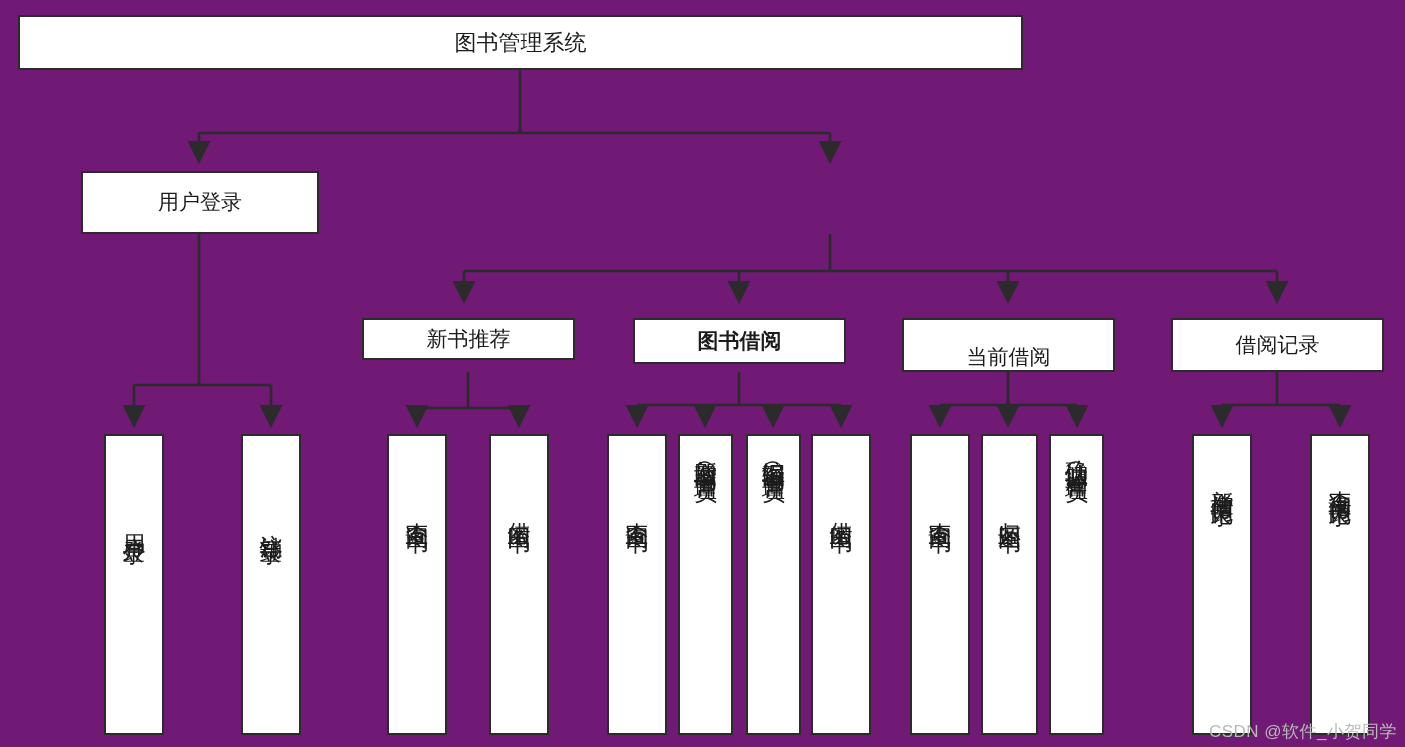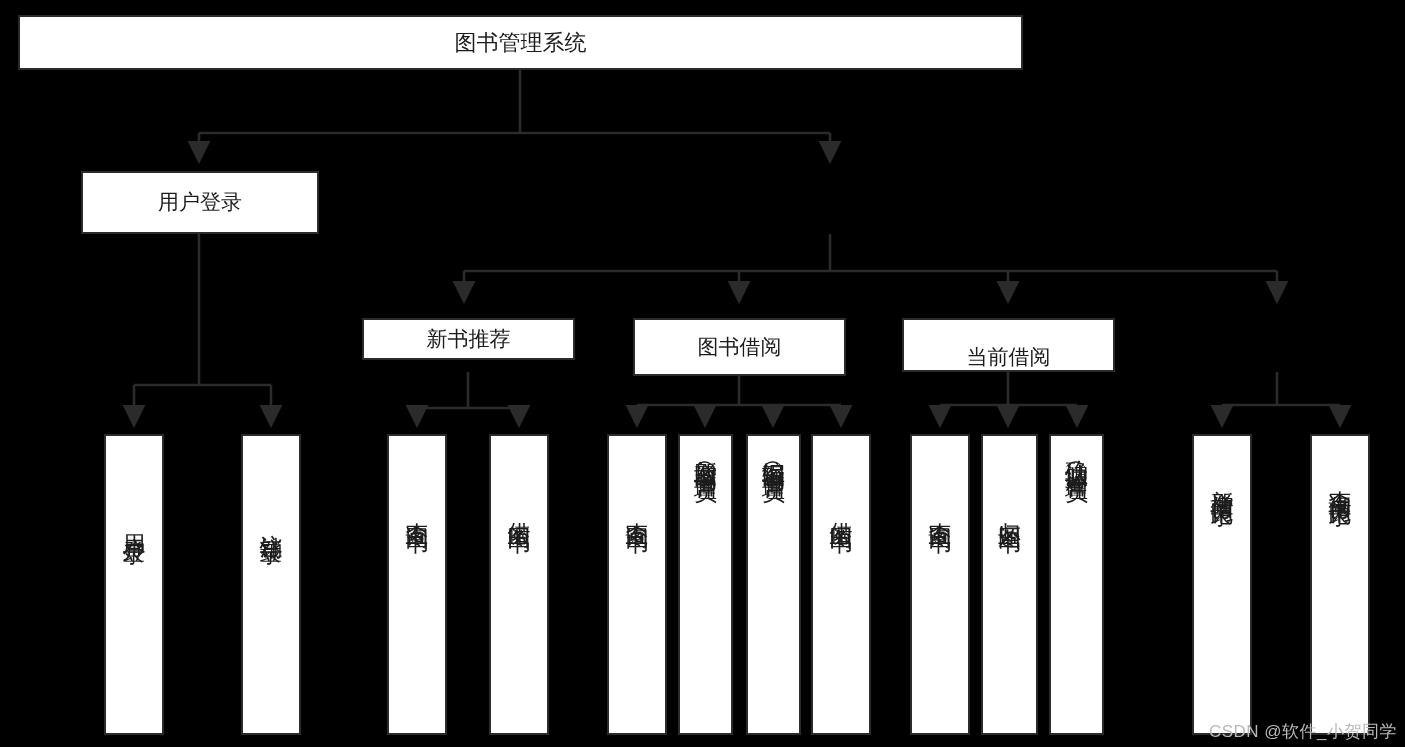--- a/index.html
+++ b/index.html
@@ -7,21 +7,21 @@
     padding: 0;
     background: #ffffff;
   }
   body {
     font-family: "Liberation Sans", "DejaVu Sans", sans-serif;
   }
   #canvas {
     position: relative;
     width: 1405px;
     height: 747px;
-    background: #000000;
+    background: #701a75;
     overflow: hidden;
   }
   #wires {
     position: absolute;
     left: 0;
     top: 0;
     width: 1405px;
     height: 747px;
     pointer-events: none;
   }
@@ -131,25 +131,28 @@
     <span class="label">图书管理系统</span>
   </div>
 
   <div class="node horiz" style="left:81px; top:171px; width:238px; height:63px;">
     <span class="label">用户登录</span>
   </div>
 
   <div class="node horiz" style="left:362px; top:318px; width:213px; height:42px;">
     <span class="label">新书推荐</span>
   </div>
-  <div class="node horiz" style="left:633px; top:318px; width:213px; height:58px;">
+  <div class="node horiz" style="left:633px; top:318px; width:213px; height:46px;font-weight:bold;">
     <span class="label">图书借阅</span>
   </div>
   <div class="node horiz" style="left:902px; top:318px; width:213px; height:54px;align-items:flex-end;">
     <span class="label">当前借阅</span>
+  </div>
+  <div class="node horiz" style="left:1171px; top:318px; width:213px; height:54px;">
+    <span class="label">借阅记录</span>
   </div>
 
   <div class="node vert" style="left:104px; top:434px; width:60px; height:301px; padding-top:80px;">
     <span class="label">用户登录</span>
   </div>
   <div class="node vert" style="left:241px; top:434px; width:60px; height:301px; padding-top:80px;">
     <span class="label">注销登录</span>
   </div>
 
   <div class="node vert" style="left:387px; top:434px; width:60px; height:301px; padding-top:68px;">

